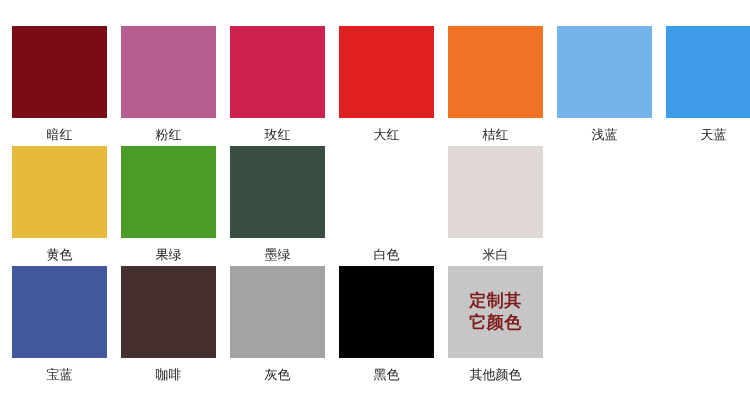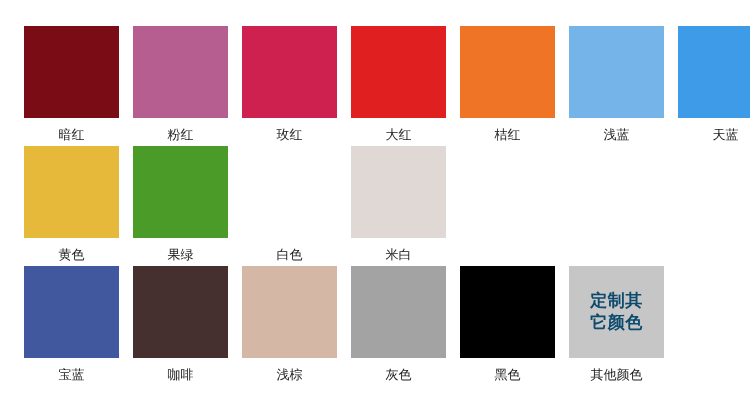--- a/index.html
+++ b/index.html
@@ -11,21 +11,21 @@
     height: 412px;
     background: #ffffff;
     font-family: "Liberation Sans", "DejaVu Sans", sans-serif;
     overflow: hidden;
   }
 
   #color-palette {
     width: 750px;
     height: 412px;
     box-sizing: border-box;
-    padding: 26px 12px 0 24px;
+    padding: 26px 12px 0 12px;
     display: flex;
     flex-direction: column;
   }
 
   .palette-row {
     display: flex;
     flex-direction: row;
     justify-content: flex-start;
     height: 120px;
   }
@@ -61,21 +61,21 @@
     color: #1a1a1a;
     text-align: center;
     white-space: nowrap;
     font-family: "DejaVu Sans", "Liberation Sans", sans-serif;
   }
 
   .custom-text {
     font-size: 17px;
     font-weight: bold;
     line-height: 22px;
-    color: #0c4a6e;
+    color: #7f1d1d;
     text-align: left;
     letter-spacing: 0.5px;
     font-family: Liberation Serif, serif;
   }
   .custom-text span {
     display: block;
   }
 </style>
 </head>
 <body>
@@ -116,41 +116,41 @@
   <div class="palette-row">
     <div class="swatch-cell">
       <div class="swatch-chip" style="background-color: rgb(230, 185, 58);"></div>
       <div class="swatch-label">黄色</div>
     </div>
     <div class="swatch-cell">
       <div class="swatch-chip" style="background-color: rgb(75, 155, 41);"></div>
       <div class="swatch-label">果绿</div>
     </div>
     <div class="swatch-cell">
+      <div class="swatch-chip" style="background-color: rgb(58, 77, 67);"></div>
+      <div class="swatch-label">墨绿</div>
+    </div>
+    <div class="swatch-cell">
       <div class="swatch-chip is-white" style="background-color: rgb(255, 255, 255);"></div>
       <div class="swatch-label">白色</div>
     </div>
     <div class="swatch-cell">
       <div class="swatch-chip" style="background-color: rgb(224, 216, 212);"></div>
       <div class="swatch-label">米白</div>
     </div>
   </div>
 
   <div class="palette-row">
     <div class="swatch-cell">
       <div class="swatch-chip" style="background-color: rgb(65, 88, 158);"></div>
       <div class="swatch-label">宝蓝</div>
     </div>
     <div class="swatch-cell">
       <div class="swatch-chip" style="background-color: rgb(70, 48, 47);"></div>
       <div class="swatch-label">咖啡</div>
-    </div>
-    <div class="swatch-cell">
-      <div class="swatch-chip" style="background-color: rgb(213, 183, 165);"></div>
-      <div class="swatch-label">浅棕</div>
     </div>
     <div class="swatch-cell">
       <div class="swatch-chip" style="background-color: rgb(163, 163, 163);"></div>
       <div class="swatch-label">灰色</div>
     </div>
     <div class="swatch-cell">
       <div class="swatch-chip" style="background-color: rgb(0, 0, 0);"></div>
       <div class="swatch-label">黑色</div>
     </div>
     <div class="swatch-cell">

